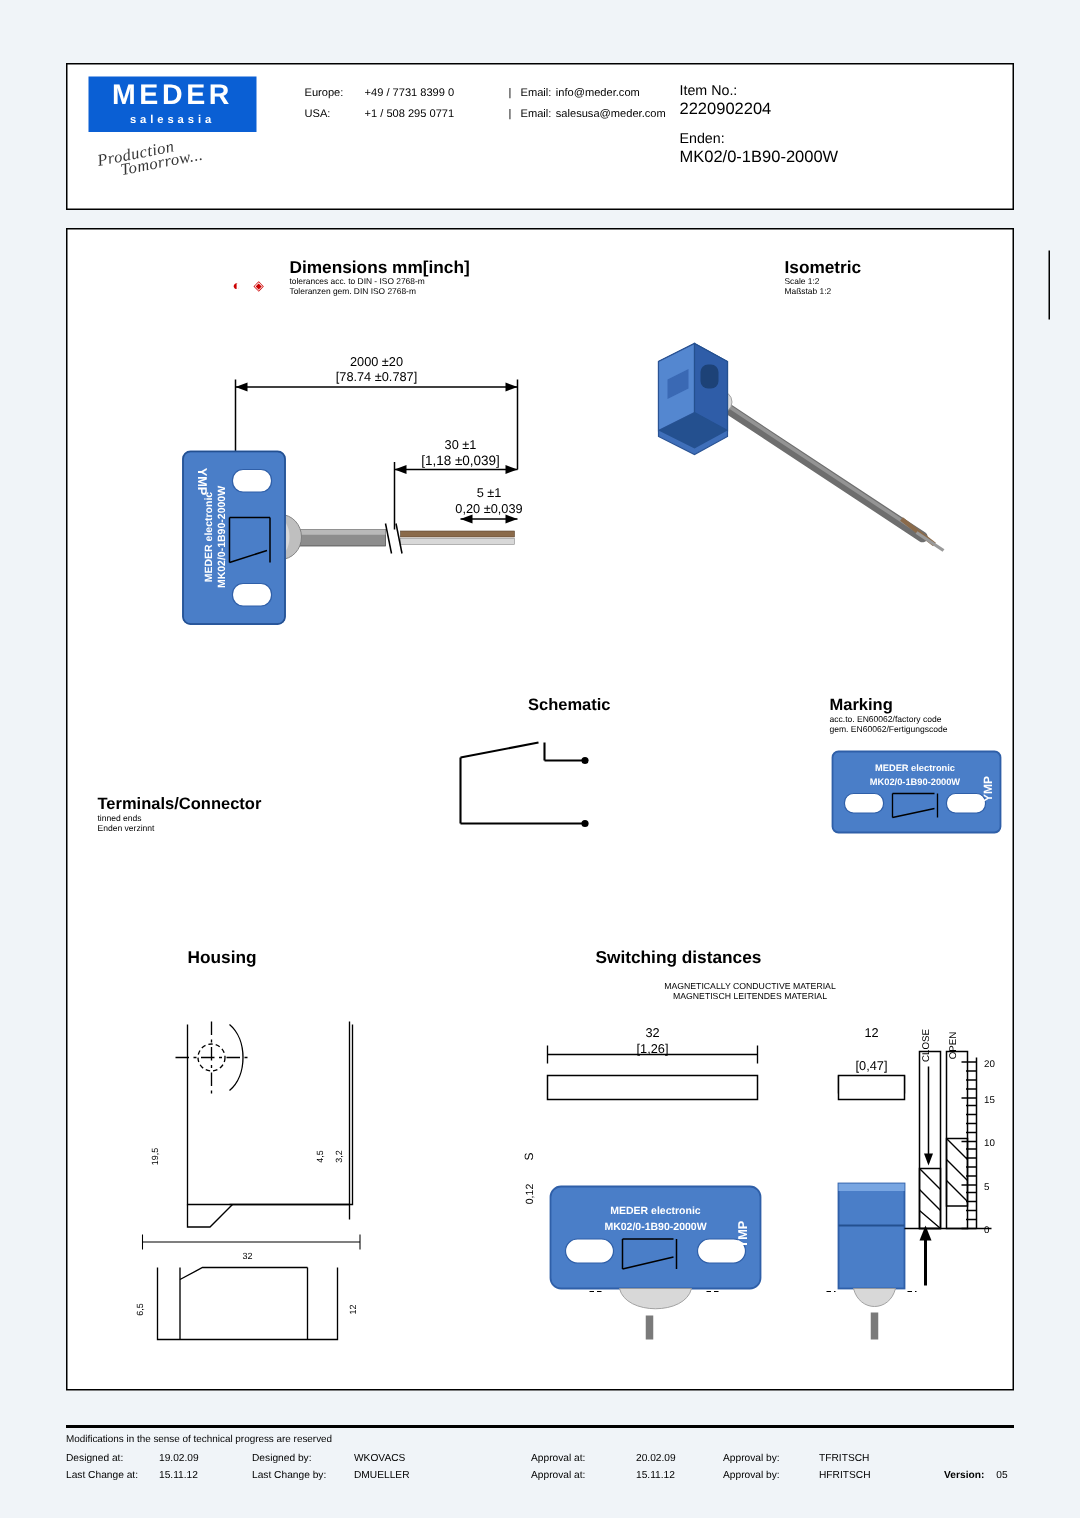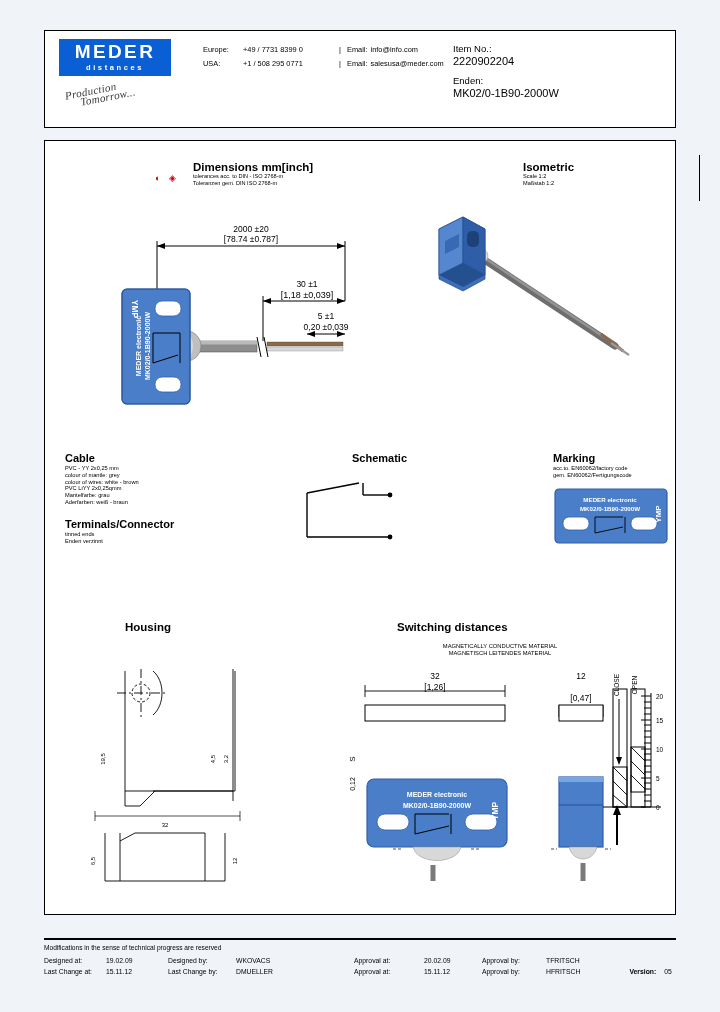--- a/index.html
+++ b/index.html
@@ -4,21 +4,21 @@
 <style>
   * { box-sizing: border-box; margin: 0; padding: 0; }
   body {
     width: 720px; height: 1012px;
     background: #f0f4f8;
     font-family: "Liberation Sans", sans-serif;
     color: #000;
     position: relative;
     overflow: hidden;
   }
-  .page { position: absolute; inset: 0; }
+  .page { position: absolute; inset: 0; margin-top: 12px; }
 
   
   .header-box {
     position: absolute; left: 44px; top: 30px;
     width: 632px; height: 98px;
     border: 1.5px solid #000; background: #fff;
   }
   .logo-wrap { position: absolute; left: 14px; top: 8px; width: 118px; }
   .logo-main {
     background: #0a5fd4; width: 112px; height: 37px;
@@ -114,37 +114,37 @@
 </head>
 <body>
 
 <div class="page">
 
   <div class="header-box">
 
     <div class="logo-wrap">
       <div class="logo-main">
         <div class="logo-meder">MEDER</div>
-        <div class="logo-sub">distances</div>
+        <div class="logo-sub">salesasia</div>
       </div>
       <div class="signature">
         <span>Production</span>
         <span>Tomorrow...</span>
       </div>
     </div>
 
     <div class="contact">
       <table>
         <tbody>
             <tr>
           <td class="c-region">Europe:</td>
           <td class="c-phone">+49 / 7731 8399 0</td>
           <td class="c-sep">|</td>
           <td>Email:</td>
-          <td style="padding-left:3px">info@info.com</td>
+          <td style="padding-left:3px">info@meder.com</td>
         </tr>
         <tr>
           <td class="c-region">USA:</td>
           <td class="c-phone">+1 / 508 295 0771</td>
           <td class="c-sep">|</td>
           <td>Email:</td>
           <td style="padding-left:3px">salesusa@meder.com</td>
         </tr>
       </tbody>
         </table>
@@ -248,29 +248,20 @@
       <g>
         <polygon points="24,28 48,16 70,28 70,78 48,90 24,78" fill="#3f6fba" stroke="#2a5394" stroke-width=".8"></polygon>
         <polygon points="24,28 48,16 48,62 24,74" fill="#5487d0" stroke="#2a5394" stroke-width=".8"></polygon>
         <polygon points="48,16 70,28 70,74 48,62" fill="#2f5da8" stroke="#24508f" stroke-width=".8"></polygon>
         <polygon points="24,74 48,62 70,74 48,86" fill="#24508f"></polygon>
         <rect x="52" y="30" width="12" height="16" rx="5" fill="#1d4277"></rect>
         <polygon points="30,40 44,33 44,46 30,53" fill="#3a69b4"></polygon>
       </g>
     </svg>
 
-    <div class="cable-block">
-      <div class="blk-title">Cable</div>
-      <div class="blk-lines">PVC - YY 2x0,25 mm</div>
-      <div class="blk-lines">colour of mantle: grey</div>
-      <div class="blk-lines">colour of wires: white - brown</div>
-      <div class="blk-lines">PVC LiYY 2x0,25qmm</div>
-      <div class="blk-lines">Mantelfarbe: grau</div>
-      <div class="blk-lines">Aderfarben: weiß - braun</div>
-    </div>
 
     <div class="term-block">
       <div class="blk-title">Terminals/Connector</div>
       <div class="blk-lines">tinned ends</div>
       <div class="blk-lines">Enden verzinnt</div>
     </div>
 
     <div class="schem-block">
       <div class="blk-title">Schematic</div>
       <svg width="110" height="75" viewBox="0 0 110 75" style="margin-top:10px">

